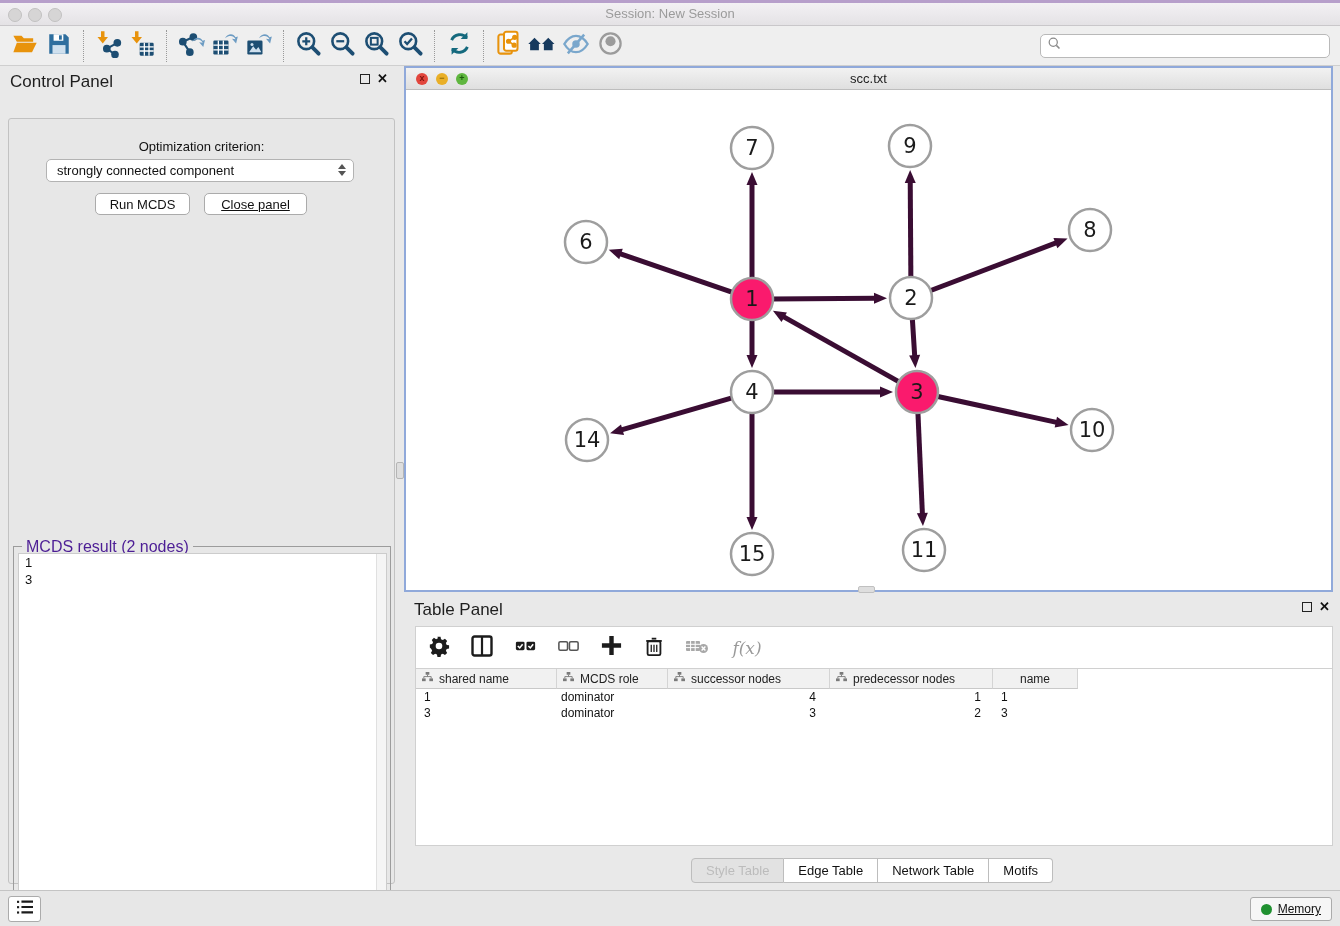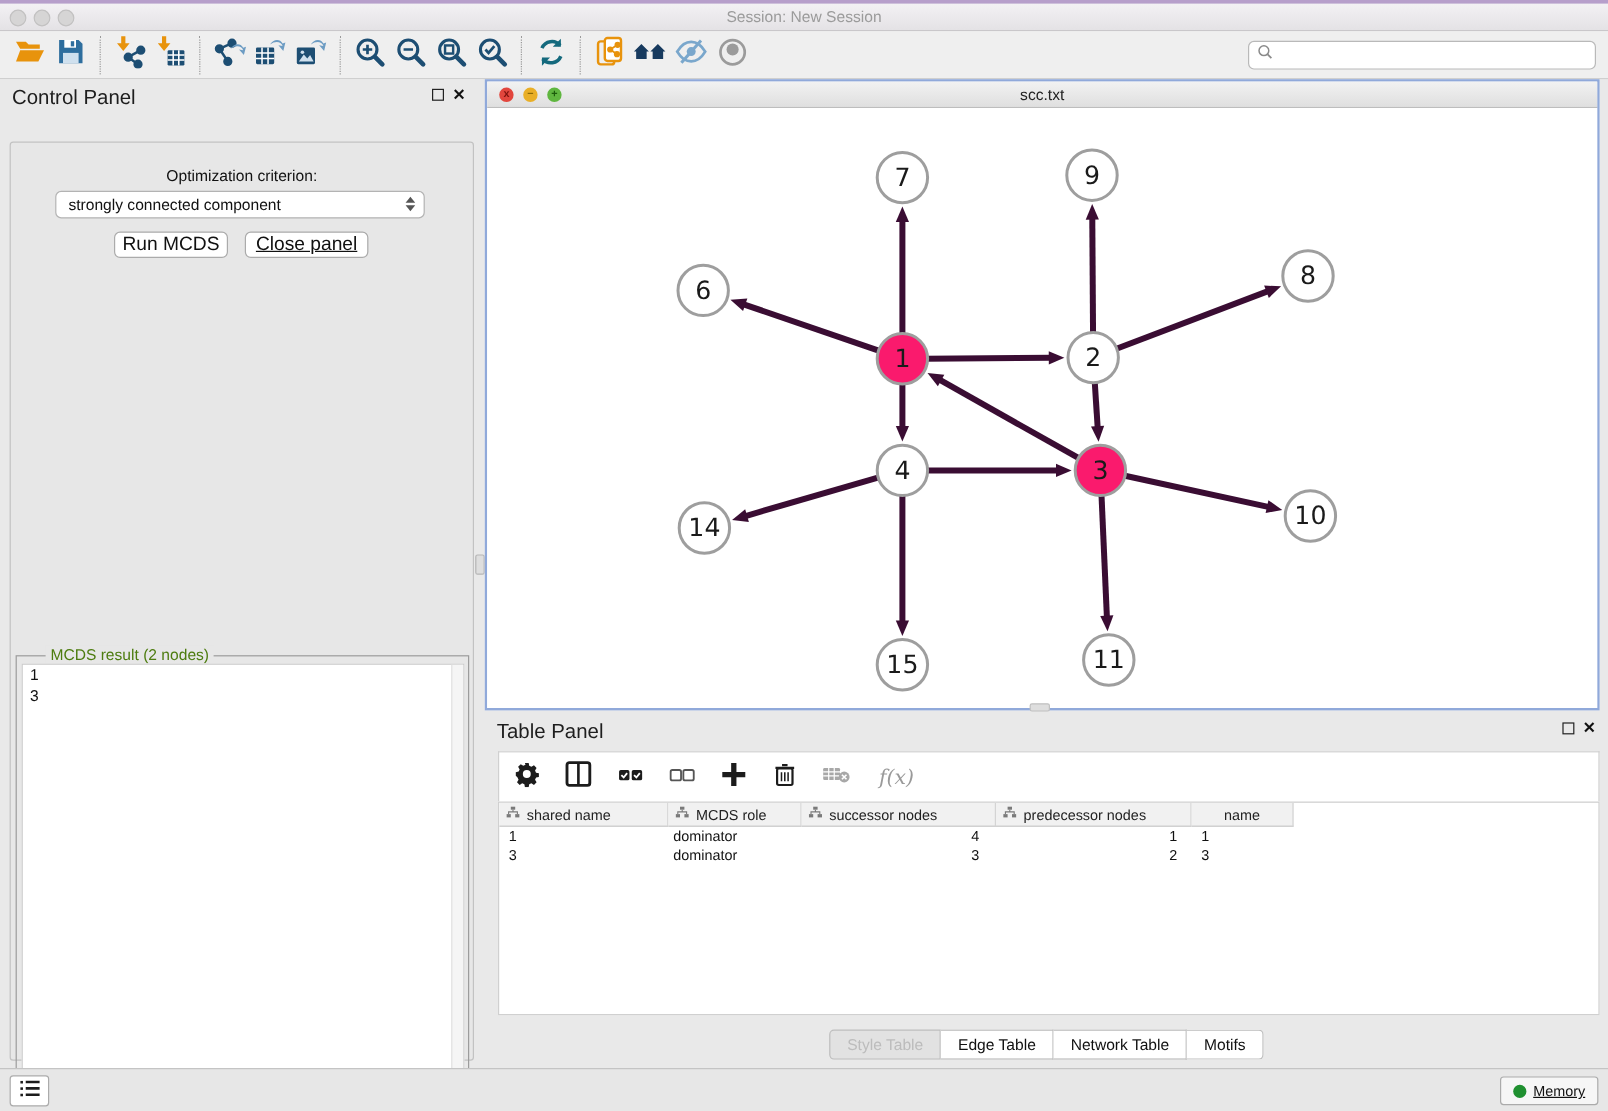--- a/index.html
+++ b/index.html
@@ -39,24 +39,24 @@
   .cp-body { position:absolute; left:8px; top:52px; width:387px; height:766px; background:#e7e7e7;
     border:1px solid #c2c2c2; border-radius:3px; }
   .opt-label { position:absolute; left:0; top:20px; width:100%; text-align:center; font-size:13px; color:#111; }
   .opt-select { position:absolute; left:37px; top:40px; width:308px; height:23px; background:#fff;
     border:1px solid #b3b3b3; border-radius:5px; font-size:13px; color:#111;
     display:flex; align-items:center; padding-left:10px; }
   .chevrons { position:absolute; right:7px; top:4px; display:flex; flex-direction:column; gap:2px; }
   .chev-up { width:0; height:0; border-left:4px solid transparent; border-right:4px solid transparent; border-bottom:5px solid #555; }
   .chev-dn { width:0; height:0; border-left:4px solid transparent; border-right:4px solid transparent; border-top:5px solid #555; }
   .cp-btn { position:absolute; top:74px; height:22px; background:#fff; border:1px solid #ababab; border-radius:5px;
-    font-size:16px; color:#111; display:flex; align-items:center; justify-content:center; }
+    font-size:13px; color:#111; display:flex; align-items:center; justify-content:center; }
 
   .result-group { position:absolute; left:4px; top:427px; width:378px; height:378px; border:1px solid #9c9c9c; }
-  .result-legend { position:absolute; left:24px; top:-9px; background:#e7e7e7; padding:0 4px; font-size:13px; color:#4d7c0f; }
+  .result-legend { position:absolute; left:8px; top:-9px; background:#e7e7e7; padding:0 4px; font-size:16px; color:#4c1d95; }
   .result-area { position:absolute; left:4px; top:6px; width:369px; height:367px; background:#fff; border:1px solid #ccc; }
   .result-line { font-size:13px; color:#111; padding-left:6px; line-height:17px; }
   .result-scroll { position:absolute; right:0; top:0; width:10px; height:100%; background:#f5f5f5; border-left:1px solid #e0e0e0; }
 
   .v-grip { position:absolute; left:396px; top:462px; width:8px; height:17px; background:#dedede; border:1px solid #b5b5b5; border-radius:2px; }
   .h-grip { position:absolute; left:858px; top:586px; width:17px; height:7px; background:#dedede; border:1px solid #c0c0c0; border-radius:2px; }
 
   
   .net-window { position:absolute; left:404px; top:66px; width:929px; height:526px;
     border:2px solid #90a9da; background:#fff; }

